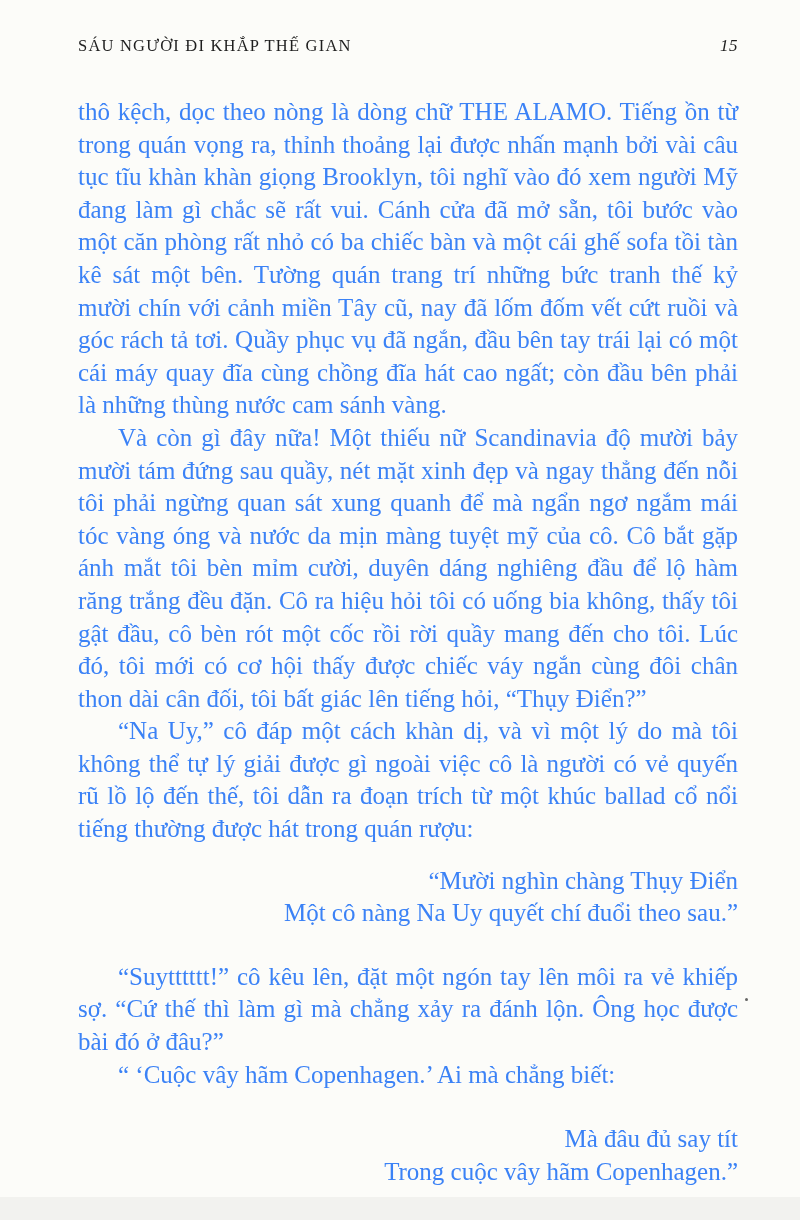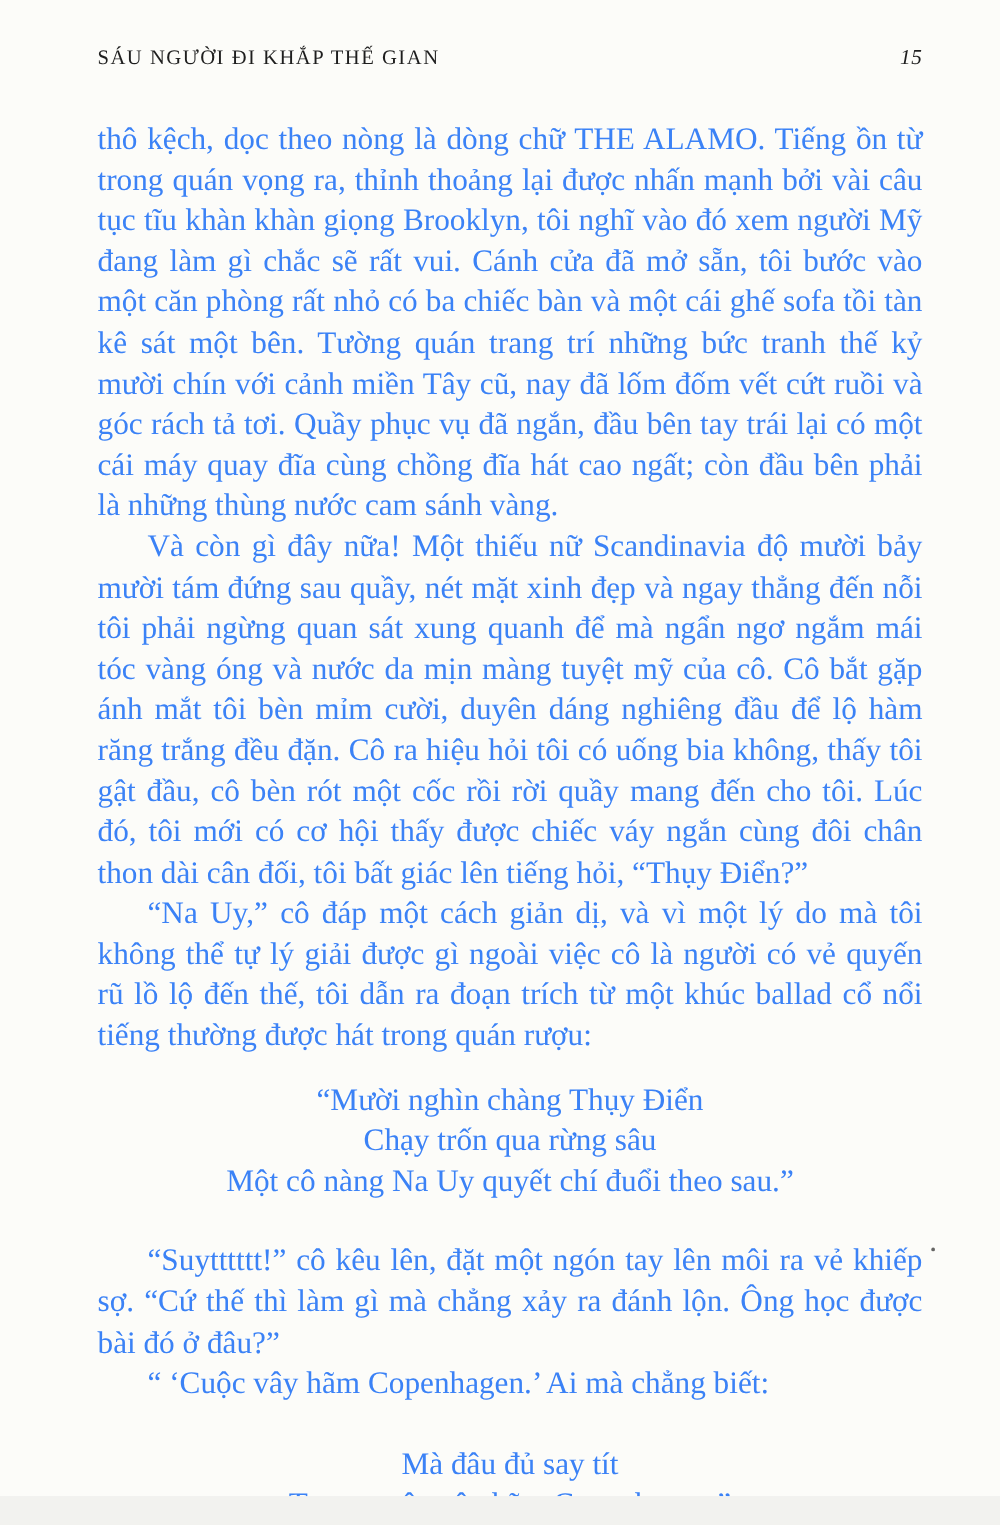--- a/index.html
+++ b/index.html
@@ -40,21 +40,21 @@
     color: #3b82f6;
   }
   .para {
     margin: 0;
     text-indent: 40px;
   }
   .para.first {
     text-indent: 0;
   }
   .verse {
-    text-align: center;
+    text-align: right;
     margin: 19px 0 31px 0;
   }
   .verse.verse-2 {
     margin: 32px 0 0 0;
   }
   .verse-line {
     line-height: 32.6px;
   }
   .ink-speck {
     position: absolute;
@@ -76,25 +76,24 @@
     <span class="running-title">SÁU NGƯỜI ĐI KHẮP THẾ GIAN</span>
     <span class="page-number">15</span>
   </header>
 
   <main class="body-text">
 
     <p class="para first">thô kệch, dọc theo nòng là dòng chữ THE ALAMO. Tiếng ồn từ trong quán vọng ra, thỉnh thoảng lại được nhấn mạnh bởi vài câu tục tĩu khàn khàn giọng Brooklyn, tôi nghĩ vào đó xem người Mỹ đang làm gì chắc sẽ rất vui. Cánh cửa đã mở sẵn, tôi bước vào một căn phòng rất nhỏ có ba chiếc bàn và một cái ghế sofa tồi tàn kê sát một bên. Tường quán trang trí những bức tranh thế kỷ mười chín với cảnh miền Tây cũ, nay đã lốm đốm vết cứt ruồi và góc rách tả tơi. Quầy phục vụ đã ngắn, đầu bên tay trái lại có một cái máy quay đĩa cùng chồng đĩa hát cao ngất; còn đầu bên phải là những thùng nước cam sánh vàng.</p>
 
     <p class="para">Và còn gì đây nữa! Một thiếu nữ Scandinavia độ mười bảy mười tám đứng sau quầy, nét mặt xinh đẹp và ngay thẳng đến nỗi tôi phải ngừng quan sát xung quanh để mà ngẩn ngơ ngắm mái tóc vàng óng và nước da mịn màng tuyệt mỹ của cô. Cô bắt gặp ánh mắt tôi bèn mỉm cười, duyên dáng nghiêng đầu để lộ hàm răng trắng đều đặn. Cô ra hiệu hỏi tôi có uống bia không, thấy tôi gật đầu, cô bèn rót một cốc rồi rời quầy mang đến cho tôi. Lúc đó, tôi mới có cơ hội thấy được chiếc váy ngắn cùng đôi chân thon dài cân đối, tôi bất giác lên tiếng hỏi, “Thụy Điển?”</p>
 
-    <p class="para">“Na Uy,” cô đáp một cách giản dị, và vì một lý do mà tôi không thể tự lý giải được gì ngoài việc cô là người có vẻ quyến rũ lồ lộ đến thế, tôi dẫn ra đoạn trích từ một khúc ballad cổ nổi tiếng thường được hát trong quán rượu:</p>
+    <p class="para">“Na Uy,” cô đáp một cách khàn dị, và vì một lý do mà tôi không thể tự lý giải được gì ngoài việc cô là người có vẻ quyến rũ lồ lộ đến thế, tôi dẫn ra đoạn trích từ một khúc ballad cổ nổi tiếng thường được hát trong quán rượu:</p>
 
     <div class="verse">
       <div class="verse-line">“Mười nghìn chàng Thụy Điển</div>
-      <div class="verse-line">Chạy trốn qua rừng sâu</div>
       <div class="verse-line">Một cô nàng Na Uy quyết chí đuổi theo sau.”</div>
     </div>
 
     <p class="para">“Suytttttt!” cô kêu lên, đặt một ngón tay lên môi ra vẻ khiếp sợ. “Cứ thế thì làm gì mà chẳng xảy ra đánh lộn. Ông học được bài đó ở đâu?”</p>
 
     <p class="para">“ ‘Cuộc vây hãm Copenhagen.’ Ai mà chẳng biết:</p>
 
     <div class="verse verse-2">
       <div class="verse-line">Mà đâu đủ say tít</div>
       <div class="verse-line">Trong cuộc vây hãm Copenhagen.”</div>

